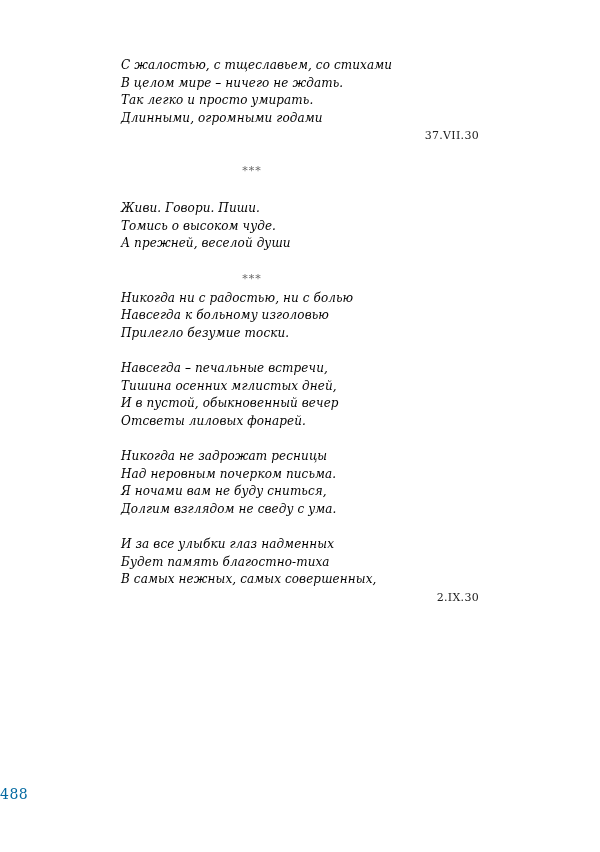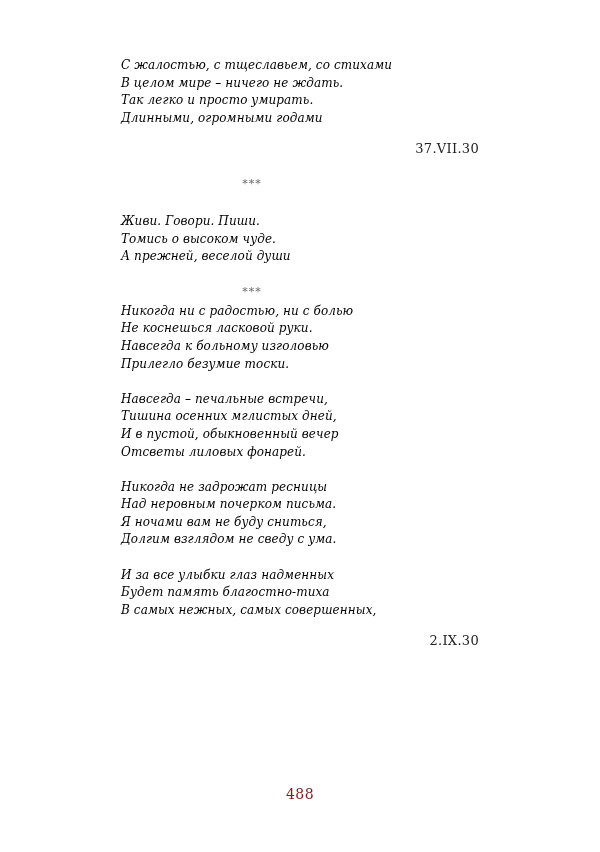--- a/index.html
+++ b/index.html
@@ -29,26 +29,26 @@
       white-space: nowrap;
       letter-spacing: 0.1px;
       color: #000000;
     }
     .stanza-gap {
       height: 17.6px;
     }
     .date {
       text-align: right;
       font-style: normal;
-      font-size: 13px;
+      font-size: 11px;
       line-height: 18px;
       height: 18px;
       color: #222222;
       letter-spacing: 0.3px;
-      margin-top: 13px;
+      margin-top: 0;
     }
     .stars {
       position: relative;
       left: 0;
       width: 262px;
       text-align: center;
       font-size: 11px;
       line-height: 12px;
       height: 12px;
       color: #666666;
@@ -59,24 +59,24 @@
       height: 20px;
     }
     .gap-after-stars {
       height: 5px;
     }
     .page-number {
       position: absolute;
       top: 786px;
       left: 0;
       width: 600px;
-      text-align: center;
+      text-align: left;
       font-family: "DejaVu Serif", "Liberation Serif", serif;
       font-size: 14px;
-      color: #7f1d1d;
+      color: #0369a1;
       letter-spacing: 0.5px;
     }
   </style>
 </head>
 <body>
 
 <div class="page">
 
   <div>
     <div>
@@ -101,21 +101,20 @@
     </div>
   </div>
 
   <div class="gap-before-stars"></div>
 
   <div>
     <div class="stars">***</div>
     <div class="gap-after-stars"></div>
     <div>
       <div class="line">Никогда ни с радостью, ни с болью</div>
-      <div class="line">Не коснешься ласковой руки.</div>
       <div class="line">Навсегда к больному изголовью</div>
       <div class="line">Прилегло безумие тоски.</div>
     </div>
     <div class="stanza-gap"></div>
     <div>
       <div class="line">Навсегда – печальные встречи,</div>
       <div class="line">Тишина осенних мглистых дней,</div>
       <div class="line">И в пустой, обыкновенный вечер</div>
       <div class="line">Отсветы лиловых фонарей.</div>
     </div>

